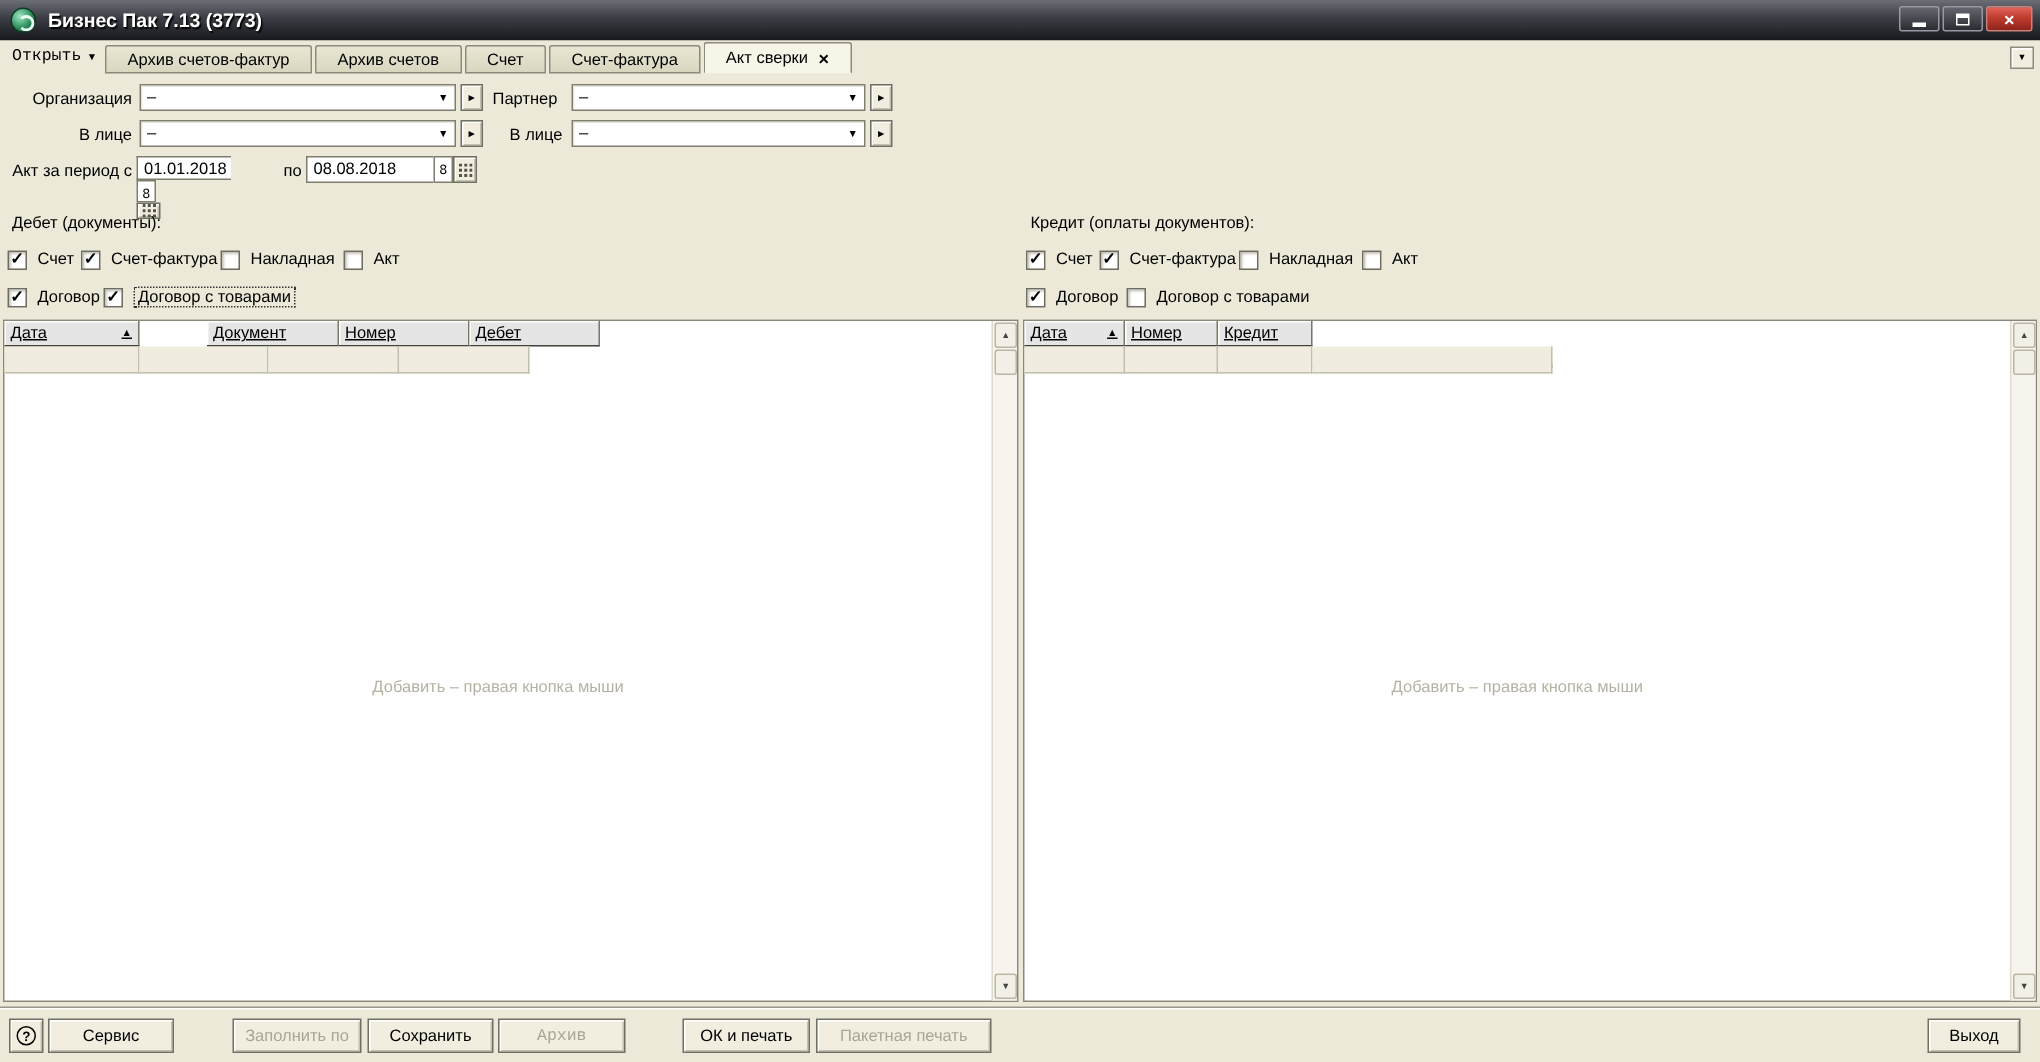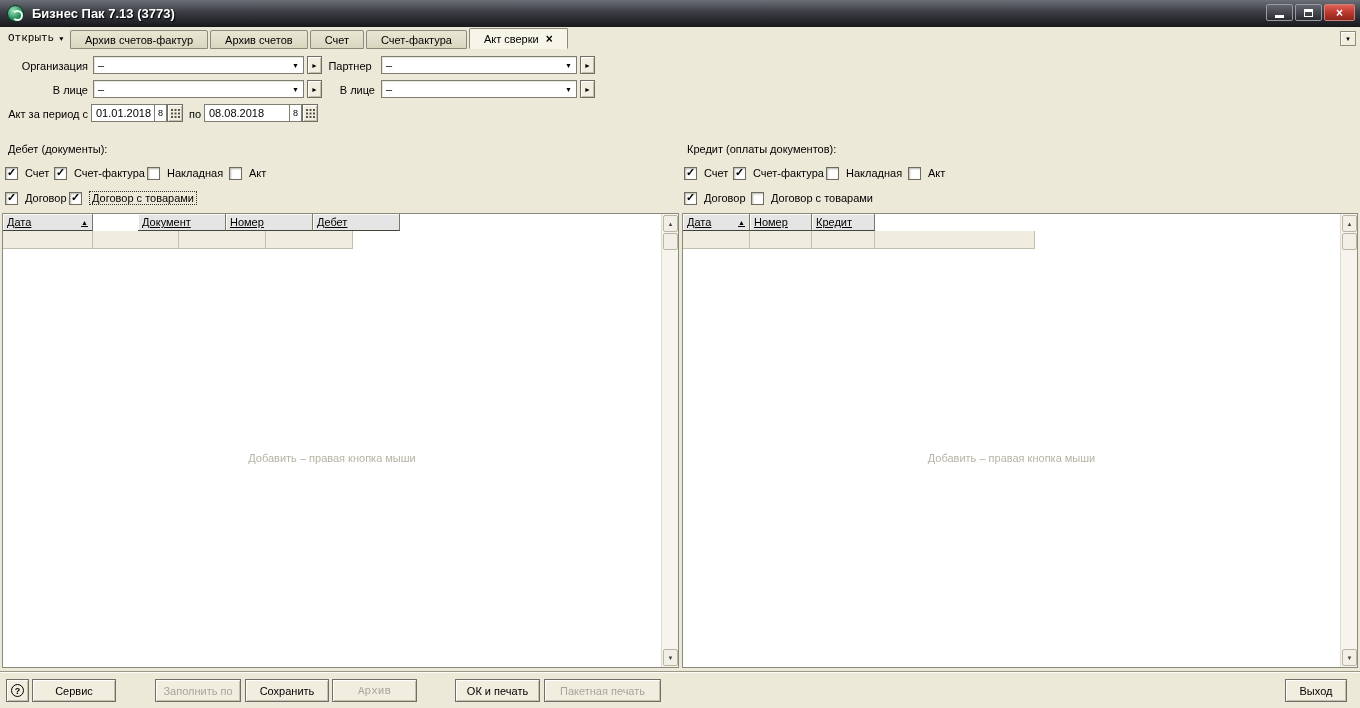--- a/index.html
+++ b/index.html
@@ -174,21 +174,21 @@
   <div class="flabel r" style="left:325px; top:83px; width:50px;">В лице</div>
   <div class="combo" style="left:381px; top:80px; width:196px;">
     <span class="val">–</span>
     <span class="arr">▼</span>
   </div>
   <div class="mini-btn" style="left:580px; top:80px;">
       <span>►</span>
     </div>
 
   <div class="flabel r" style="left:8px; top:107px; width:80px;">Акт за период с</div>
-  <div class="datefield" style="left:91px; top:104px;">
+  <div class="datefield" style="left:91px; top:104px;flex-direction:column;">
     <span class="dtext" style="width:63px;">01.01.2018</span>
     <span class="spin">8</span>
     <span class="cal">
       <svg width="9" height="9" viewBox="0 0 9 9">
           <g fill="#55544a">
             <rect x="0" y="0" width="2" height="2"></rect>
             <rect x="3.5" y="0" width="2" height="2"></rect>
             <rect x="7" y="0" width="2" height="2"></rect>
             <rect x="0" y="3.5" width="2" height="2"></rect>
             <rect x="3.5" y="3.5" width="2" height="2"></rect>

